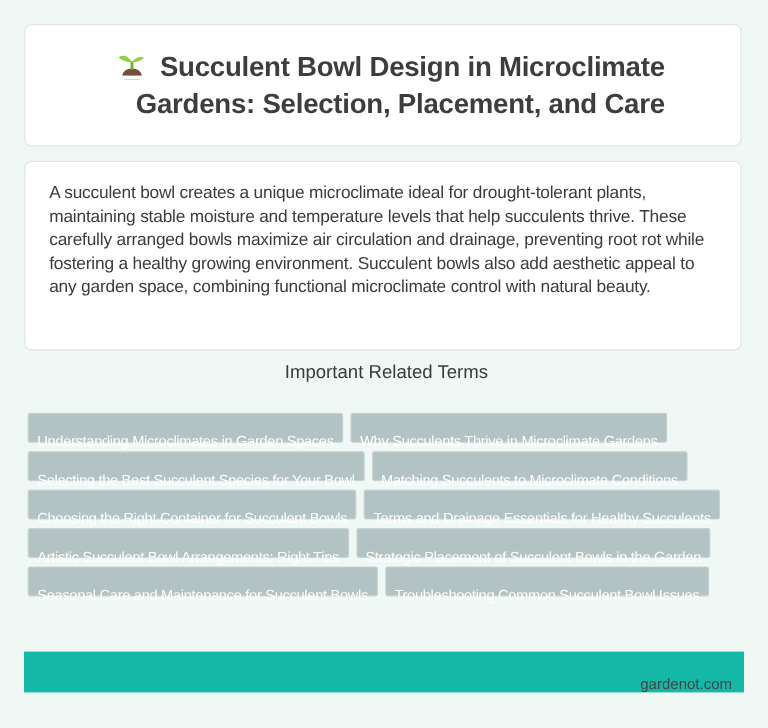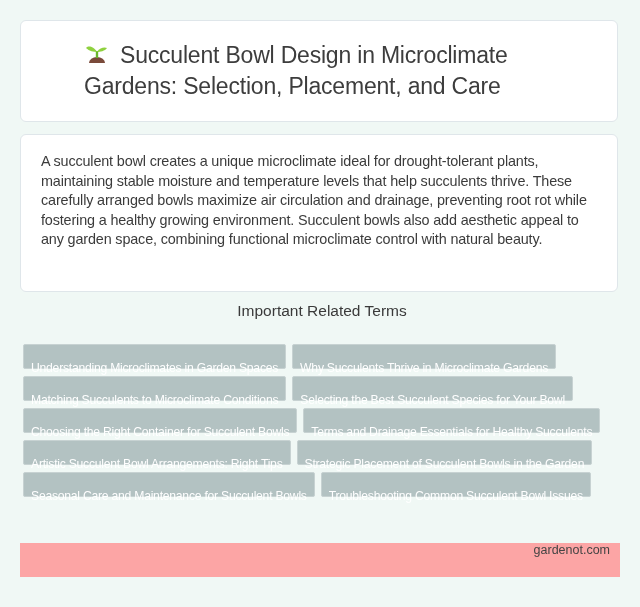--- a/index.html
+++ b/index.html
@@ -27,23 +27,23 @@
     .title-card {
       top: 20px;
       height: 102px;
       display: flex;
       align-items: center;
       justify-content: center;
     }
     .title {
       margin: 0;
       font-size: 23px;
-      font-weight: normal;
+      font-weight: bold;
       line-height: 31px;
-      text-align: left;
+      text-align: right;
       color: #3d3d3d;
       width: 470px;
       letter-spacing: -0.2px;
     }
     .sprout {
       display: inline-block;
       width: 26px;
       height: 24px;
       vertical-align: -3px;
       margin-right: 10px;
@@ -94,25 +94,25 @@
       white-space: nowrap;
       cursor: pointer;
       box-sizing: border-box;
     }
     .footer {
       position: absolute;
       top: 543px;
       left: 20px;
       width: 600px;
       height: 34px;
-      background: #fca5a5;
+      background: #14b8a6;
       box-sizing: border-box;
       padding-right: 10px;
       display: flex;
-      align-items: flex-start;
+      align-items: flex-end;
       justify-content: flex-end;
       font-size: 12.5px;
       color: #444;
     }
   </style>
 </head>
 <body>
 
 <div class="card title-card">
   <h1 class="title">
@@ -128,22 +128,22 @@
 
 <div class="card intro-card">
   <p class="intro-text">A succulent bowl creates a unique microclimate ideal for drought-tolerant plants, maintaining stable moisture and temperature levels that help succulents thrive. These carefully arranged bowls maximize air circulation and drainage, preventing root rot while fostering a healthy growing environment. Succulent bowls also add aesthetic appeal to any garden space, combining functional microclimate control with natural beauty.</p>
 </div>
 
 <h2 class="related-heading">Important Related Terms</h2>
 
 <div class="tags">
   <span class="tag">Understanding Microclimates in Garden Spaces</span>
   <span class="tag">Why Succulents Thrive in Microclimate Gardens</span>
+  <span class="tag">Selecting the Best Succulent Species for Your Bowl</span>
   <span class="tag">Matching Succulents to Microclimate Conditions</span>
-  <span class="tag">Selecting the Best Succulent Species for Your Bowl</span>
   <span class="tag">Choosing the Right Container for Succulent Bowls</span>
   <span class="tag">Terms and Drainage Essentials for Healthy Succulents</span>
   <span class="tag">Artistic Succulent Bowl Arrangements: Right Tips</span>
   <span class="tag">Strategic Placement of Succulent Bowls in the Garden</span>
   <span class="tag">Seasonal Care and Maintenance for Succulent Bowls</span>
   <span class="tag">Troubleshooting Common Succulent Bowl Issues</span>
 </div>
 
 <div class="footer">
   <span>gardenot.com</span>

